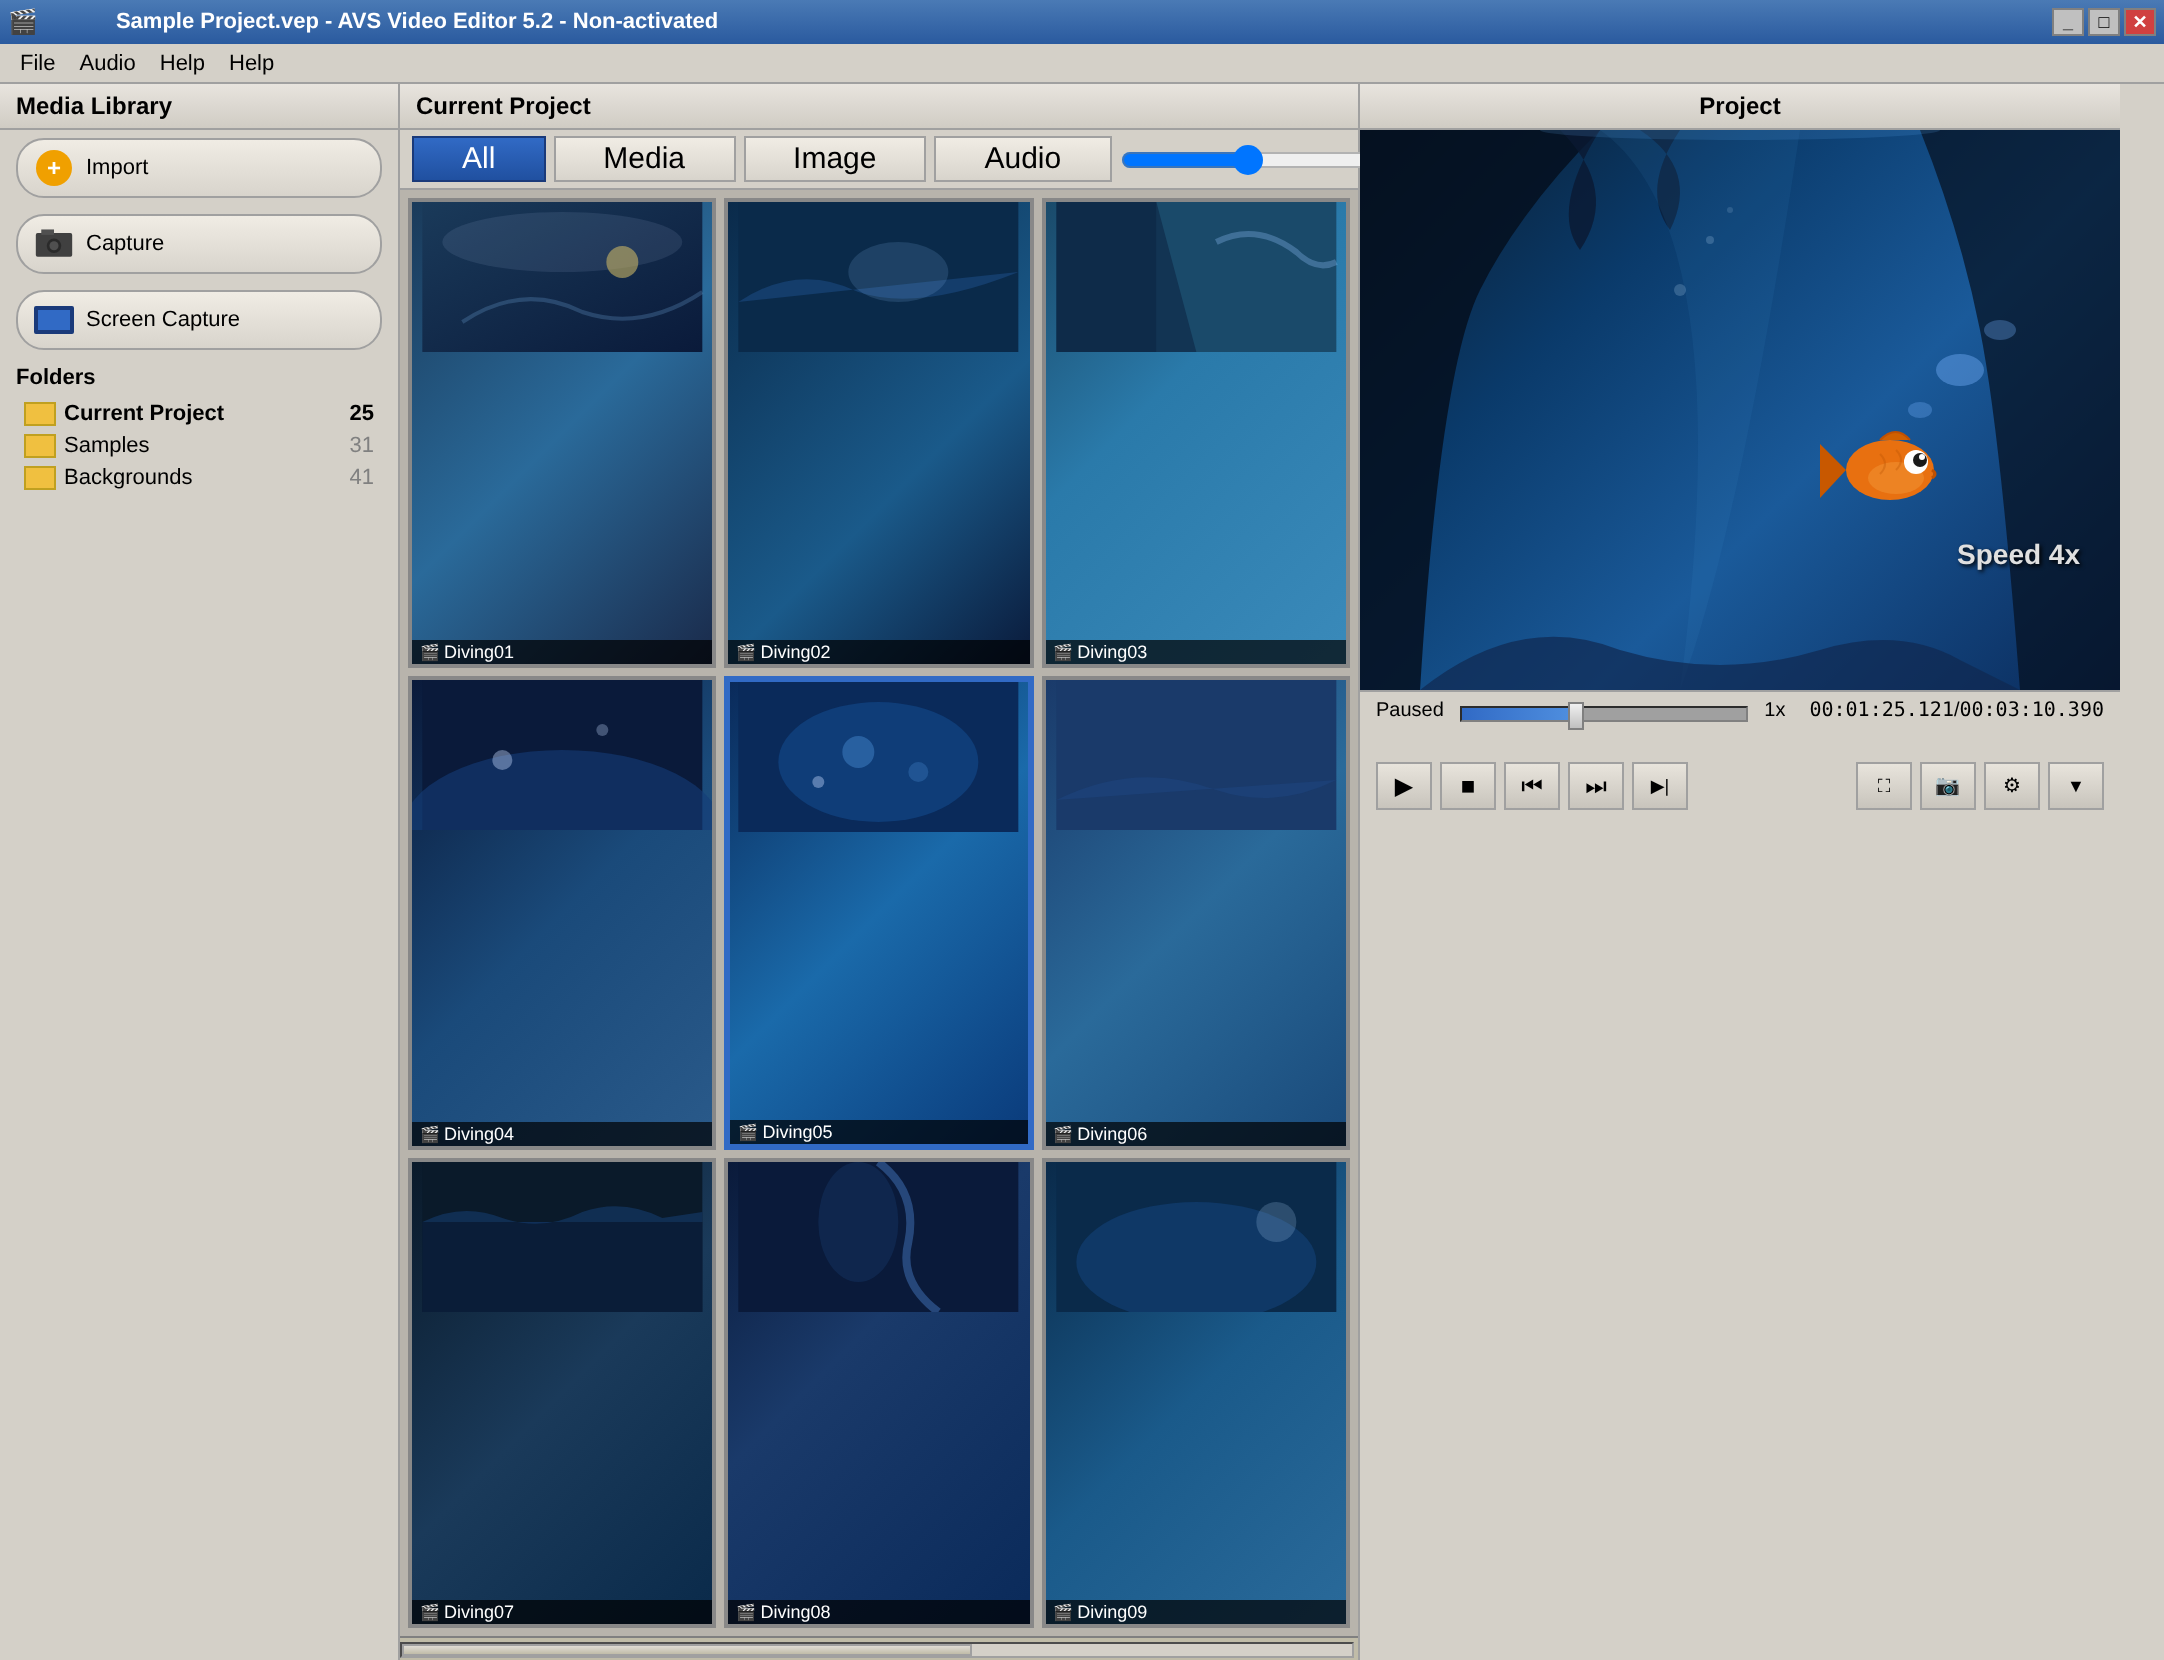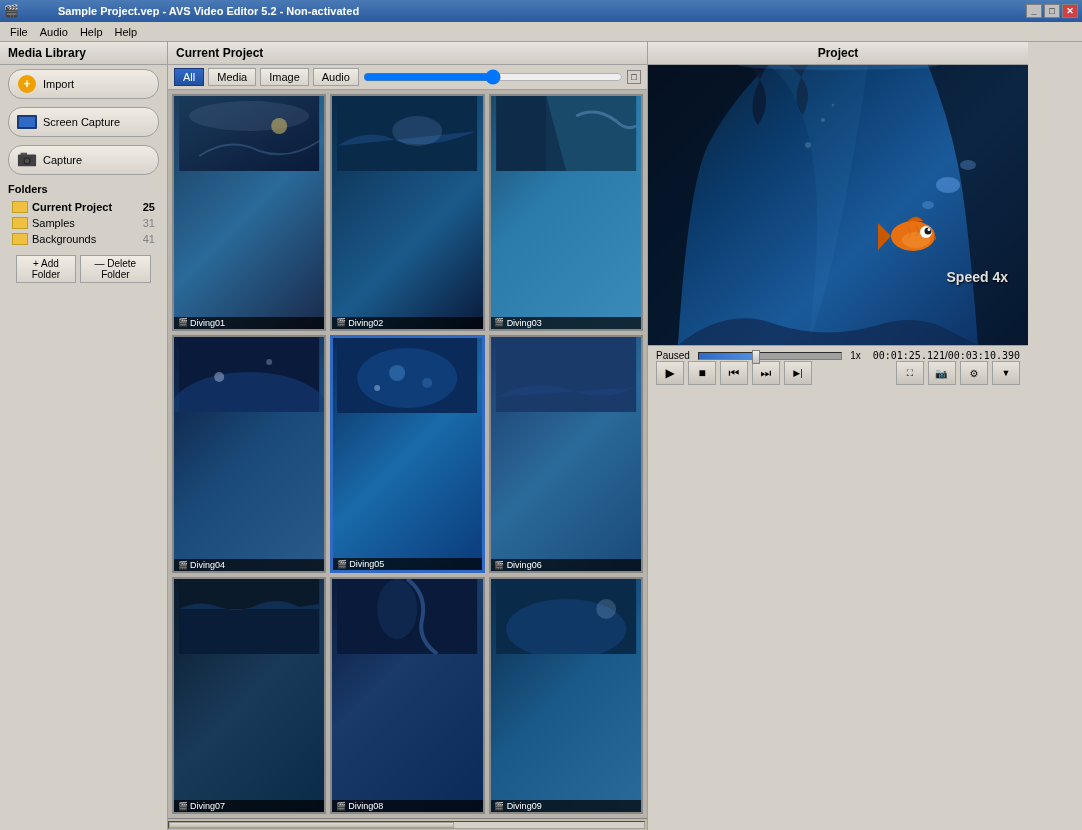--- a/index.html
+++ b/index.html
@@ -10,21 +10,21 @@
     #titlebar .win-btn { width: 16px; height: 14px; background: #c0c0c0; border: 1px solid #808080; font-size: 9px; display: flex; align-items: center; justify-content: center; cursor: pointer; color: #000; }
 
     
     #menubar { background: #d4d0c8; height: 20px; display: flex; align-items: center; padding: 0 4px; border-bottom: 1px solid #a0a0a0; }
     #menubar span { padding: 2px 6px; font-size: 11px; cursor: pointer; }
 
     
     #main { display: flex; height: calc(830px - 22px - 20px); }
 
     
-    #left-panel { width: 168px; background: #d4d0c8; border-right: 1px solid #a0a0a0; display: flex; flex-direction: column; }
+    #left-panel { width: 200px; background: #d4d0c8; border-right: 1px solid #a0a0a0; display: flex; flex-direction: column; }
     #media-library-header { background: linear-gradient(to bottom, #e8e4de, #d0ccc4); padding: 4px 8px; font-weight: bold; font-size: 12px; border-bottom: 1px solid #a0a0a0; }
     
     .lib-btn { display: flex; align-items: center; margin: 4px 8px; padding: 4px 8px; background: linear-gradient(to bottom, #f0ece4, #d8d4cc); border: 1px solid #a0a0a0; border-radius: 14px; cursor: pointer; font-size: 11px; gap: 6px; }
     .lib-btn-icon { width: 20px; height: 20px; display: flex; align-items: center; justify-content: center; }
     
     .import-icon { background: #f0a000; border-radius: 50%; width: 18px; height: 18px; display: flex; align-items: center; justify-content: center; color: white; font-size: 12px; font-weight: bold; }
     .screen-cap-icon { width: 20px; height: 14px; background: #316ac5; border-radius: 1px; border: 2px solid #1a3a7a; }
 
     #folders-section { padding: 4px 8px; }
     #folders-header { font-weight: bold; font-size: 11px; margin-bottom: 4px; }
@@ -35,21 +35,21 @@
     .folder-item.selected .folder-count { color: inherit; }
 
     .folder-actions { display: flex; margin: 8px 8px 4px; gap: 4px; }
     .folder-action-btn { padding: 2px 8px; background: linear-gradient(to bottom, #f0ece4, #d8d4cc); border: 1px solid #a0a0a0; font-size: 10px; cursor: pointer; }
 
     
     #center-panel { flex: 1; background: #c8c4bc; border-right: 1px solid #a0a0a0; display: flex; flex-direction: column; max-width: 480px; }
     #project-header { background: linear-gradient(to bottom, #e8e4de, #d0ccc4); padding: 4px 8px; font-weight: bold; font-size: 12px; border-bottom: 1px solid #a0a0a0; display: flex; align-items: center; justify-content: space-between; }
     
     #filter-bar { display: flex; align-items: center; padding: 3px 6px; background: #d4d0c8; border-bottom: 1px solid #a0a0a0; gap: 4px; }
-    .filter-btn { padding: 2px 8px; background: linear-gradient(to bottom, #f0ece4, #d8d4cc); border: 1px solid #a0a0a0; font-size: 11px; cursor: pointer; }
+    .filter-btn { padding: 2px 24px; background: linear-gradient(to bottom, #f0ece4, #d8d4cc); border: 1px solid #a0a0a0; font-size: 15px; cursor: pointer; }
     .filter-btn.active { background: linear-gradient(to bottom, #316ac5, #2050a0); color: white; border-color: #1a3a7a; }
     .filter-slider { flex: 1; height: 12px; }
     .filter-expand { width: 14px; height: 14px; border: 1px solid #808080; background: #d4d0c8; display: flex; align-items: center; justify-content: center; cursor: pointer; font-size: 9px; }
 
     #media-grid { flex: 1; overflow-y: auto; padding: 4px; display: grid; grid-template-columns: repeat(3, 1fr); gap: 4px; background: #b8b4ac; }
     
     .media-thumb { background: #2a2a3a; border: 2px solid #888; cursor: pointer; position: relative; overflow: hidden; }
     .media-thumb.selected { border-color: #316ac5; border-width: 3px; }
     .media-thumb-img { width: 100%; height: 80px; display: block; }
     .media-thumb-label { background: rgba(0,0,0,0.7); color: white; font-size: 9px; padding: 1px 4px; position: absolute; bottom: 0; left: 0; right: 0; display: flex; align-items: center; gap: 2px; }
@@ -69,21 +69,21 @@
     
     #right-panel { width: 380px; background: #d4d0c8; display: flex; flex-direction: column; }
     #project-preview-header { background: linear-gradient(to bottom, #e8e4de, #d0ccc4); padding: 4px 8px; font-weight: bold; text-align: center; border-bottom: 1px solid #a0a0a0; font-size: 12px; }
     
     #preview-area { background: #000; flex: 1; position: relative; overflow: hidden; max-height: 280px; }
     .preview-fish { position: absolute; right: 80px; bottom: 80px; }
     .preview-fish svg { width: 70px; height: 55px; }
     .preview-speed-text { position: absolute; right: 20px; bottom: 60px; color: #e0e0e0; font-size: 14px; font-weight: bold; text-shadow: 1px 1px 2px black; }
     
     #transport-bar { background: #d4d0c8; padding: 4px 8px; border-top: 1px solid #a0a0a0; }
-    .status-line { display: flex; align-items: center; justify-content: space-between; margin-bottom: 0; font-size: 10px; }
+    .status-line { display: flex; align-items: flex-end; justify-content: space-between; margin-bottom: 20px; font-size: 10px; }
     .status-paused { color: #000; }
     .speed-indicator { }
     .time-display { font-family: monospace; font-size: 10px; }
     
     .progress-bar-container { height: 8px; background: #a0a0a0; border: 1px inset #808080; margin-bottom: 4px; position: relative; }
     .progress-bar-fill { height: 100%; background: linear-gradient(to right, #316ac5, #5090e0); width: 40%; }
     .progress-thumb { position: absolute; top: -3px; left: 40%; width: 8px; height: 14px; background: linear-gradient(to bottom, #f0f0f0, #c0c0c0); border: 1px solid #808080; transform: translateX(-50%); }
     
     .transport-controls { display: flex; align-items: center; gap: 4px; justify-content: center; }
     .transport-btn { width: 28px; height: 24px; background: linear-gradient(to bottom, #e8e4dc, #c8c4bc); border: 1px solid #a0a0a0; display: flex; align-items: center; justify-content: center; cursor: pointer; font-size: 12px; }
@@ -121,60 +121,56 @@
 
     <button class="lib-btn">
       <div class="lib-btn-icon">
         <div class="import-icon">+</div>
       </div>
       <span>Import</span>
     </button>
 
     <button class="lib-btn">
       <div class="lib-btn-icon">
-        <div class="screen-cap-icon"></div>
-      </div>
-      <span>Screen Capture</span>
-    </button>
-
-    <button class="lib-btn">
-      <div class="lib-btn-icon">
         <svg width="22" height="18" viewBox="0 0 22 18">
             <rect x="1" y="3" width="20" height="13" rx="1" fill="#404040"></rect>
             <rect x="4" y="1" width="7" height="3" fill="#505050"></rect>
             <circle cx="11" cy="10" r="4" fill="#2a2a2a"></circle>
             <circle cx="11" cy="10" r="2.5" fill="#505050"></circle>
           </svg>
       </div>
       <span>Capture</span>
     </button>
 
+    <button class="lib-btn">
+      <div class="lib-btn-icon">
+        <div class="screen-cap-icon"></div>
+      </div>
+      <span>Screen Capture</span>
+    </button>
+
     <div id="folders-section">
       <div id="folders-header">Folders</div>
 
       <div class="folder-item selected">
         <div class="folder-icon"></div>
         <span>Current Project</span>
         <span class="folder-count">25</span>
       </div>
       <div class="folder-item">
         <div class="folder-icon"></div>
         <span>Samples</span>
         <span class="folder-count">31</span>
       </div>
       <div class="folder-item">
         <div class="folder-icon"></div>
         <span>Backgrounds</span>
         <span class="folder-count">41</span>
       </div>
 
-      <div class="folder-actions">
-        <button class="folder-action-btn">+ Add Folder</button>
-        <button class="folder-action-btn">— Delete Folder</button>
-      </div>
     </div>
   </div>
 
   <div id="center-panel">
     <div id="project-header">
       <span>Current Project</span>
     </div>
 
     <div id="filter-bar">
       <button class="filter-btn active">All</button>

